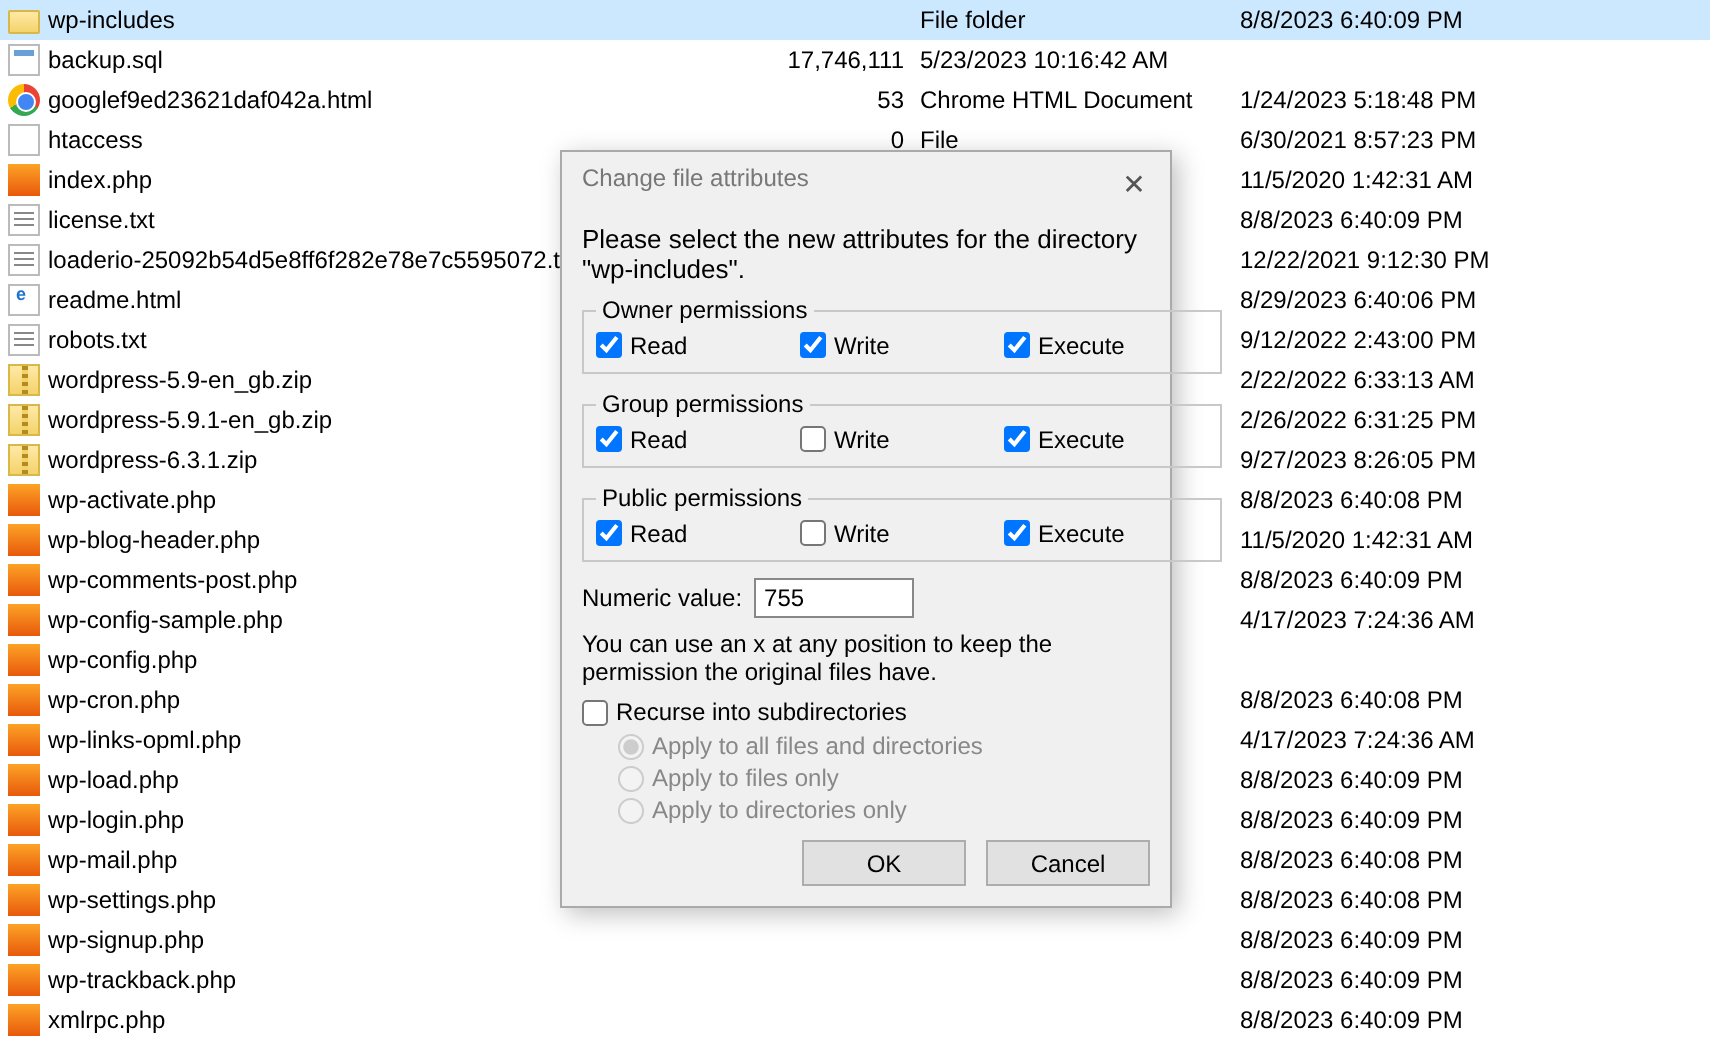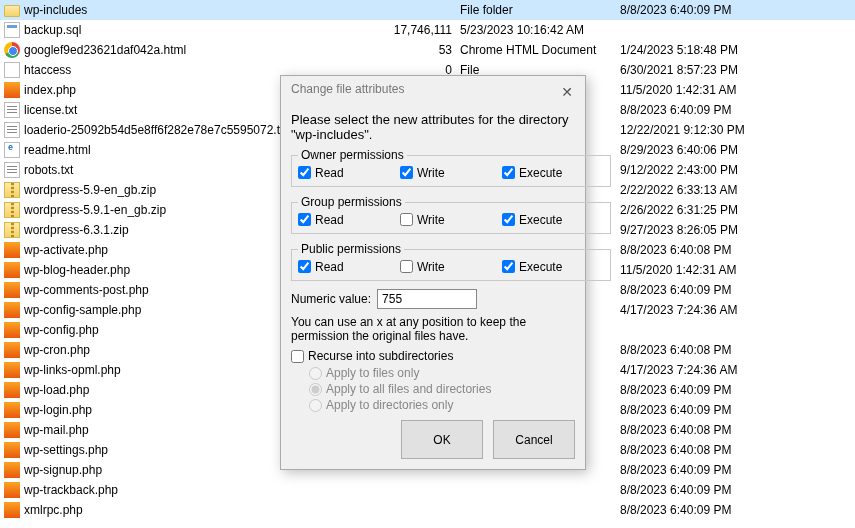--- a/index.html
+++ b/index.html
@@ -60,28 +60,28 @@
     }
     .dlg-close { width:20px;height:20px;display:flex;align-items:center;justify-content:center;cursor:default;font-size:14px;color:#555;}
     .dlg-body { padding: 4px 10px 10px 10px; }
     .dlg-instruct { margin-bottom:6px; font-size:13px; }
     fieldset { border:1px solid #c8c8c8; margin-bottom:8px; padding:4px 6px 6px 6px; }
     legend { font-size:12px; padding:0 3px; }
     .perm-row { display:flex; gap:0; }
     .perm-item { display:flex; align-items:flex-start; width:102px; gap:4px; font-size:12px;}
     .perm-item input[type=checkbox]{ width:13px;height:13px;}
     .numrow { display:flex; align-items:center; gap:6px; margin:4px 0 6px 0;}
-    .numrow input[type=text]{ width:100px; height:20px; border:1px solid #888; padding:1px 4px; font-size:12px;}
+    .numrow input[type=text]{ width:80px; height:20px; border:1px solid #888; padding:1px 4px; font-size:12px;}
     .note { font-size:12px; margin-bottom:6px;}
     .recurse { display:flex; align-items:center; gap:4px; font-size:12px; margin-bottom:3px;}
     .radio-group { padding-left:18px; }
     .radio-item { display:flex; align-items:center; gap:4px; font-size:12px; color:#888; margin-bottom:2px;}
     .radio-item input{ }
     .btnrow { display:flex; justify-content:flex-end; gap:10px; margin-top:8px;}
-    .btn { width:82px; height:39px; background:#e1e1e1; border:1px solid #adadad; font-size:12px; cursor:default;}
+    .btn { width:82px; height:23px; background:#e1e1e1; border:1px solid #adadad; font-size:12px; cursor:default;}
   </style>
 </head>
 <body>
 
 <div class="file-list" id="file-list">
     <div class="file-row selected">
       <div class="col-name">
         <span class="icon ic-folder"></span>
         <span>wp-includes</span>
       </div>
@@ -382,29 +382,29 @@
     </div>
 
     <div class="note">You can use an x at any position to keep the permission the original files have.</div>
 
     <label class="recurse">
         <input type="checkbox" style="">
         <span>Recurse into subdirectories</span>
       </label>
     <div class="radio-group">
       <label class="radio-item">
-          <input type="radio" name="applyto" disabled="" style="">
-          <span>Apply to files only</span>
-        </label>
-      <label class="radio-item">
           <input type="radio" name="applyto" checked="" disabled="" style="">
           <span>Apply to all files and directories</span>
         </label>
       <label class="radio-item">
           <input type="radio" name="applyto" disabled="" style="">
+          <span>Apply to files only</span>
+        </label>
+      <label class="radio-item">
+          <input type="radio" name="applyto" disabled="" style="">
           <span>Apply to directories only</span>
         </label>
     </div>
 
     <div class="btnrow">
       <button class="btn">OK</button>
       <button class="btn">Cancel</button>
     </div>
   </div>
 </div>

